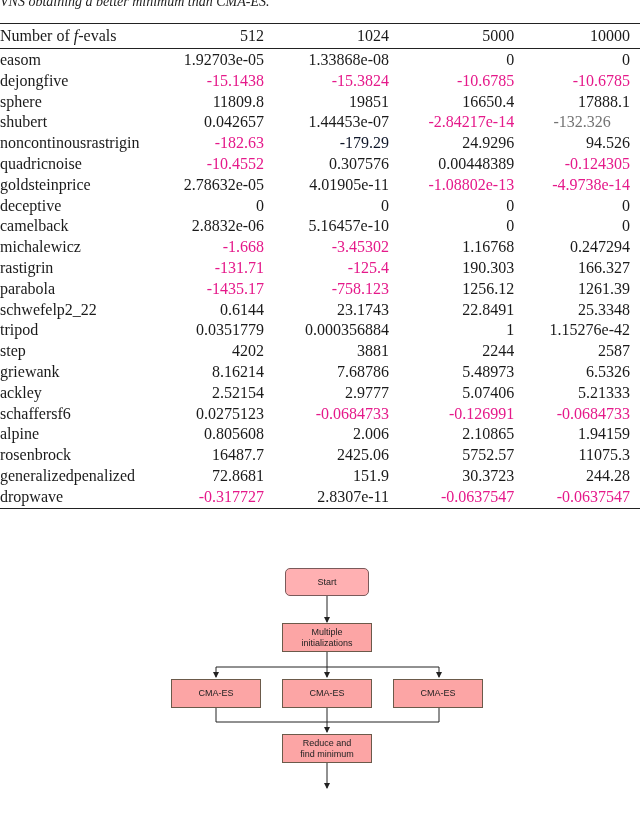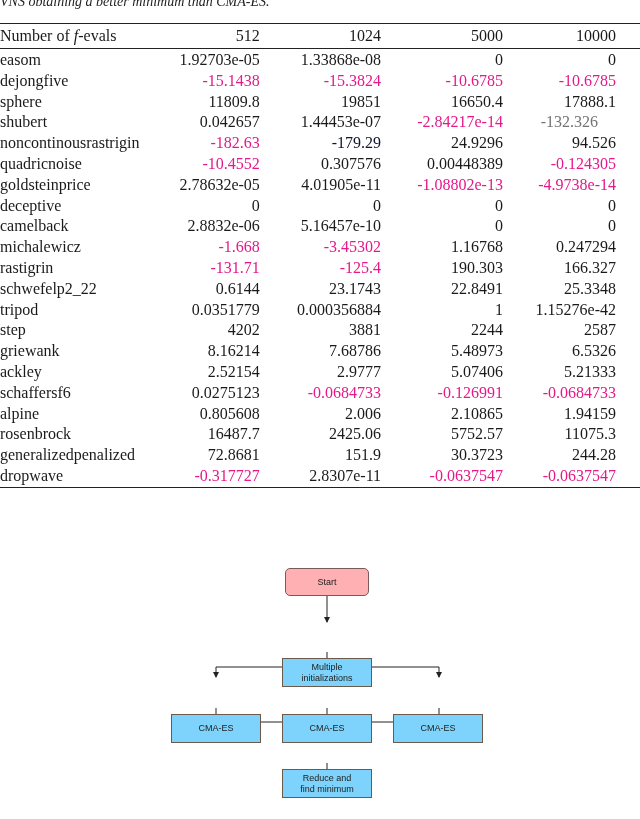--- a/index.html
+++ b/index.html
@@ -12,31 +12,31 @@
   .rule-mid { border-top: 0.9px solid #222; }
   .rule-bot { border-top: 1.6px solid #222; }
   table { border-collapse: collapse; width: 640px; font-family: "Liberation Serif", serif; font-size: 16px; }
   td, th { padding: 0 10px 0 10px; height: 20.8px; line-height: 20.8px; white-space: nowrap; font-weight: normal; }
   th { height: 24px; line-height: 24px; }
   td.name, th.name { text-align: left; padding-left: 0; margin-left: 12px; }
   td.num, th.num { text-align: right; }
   td.c1, th.c1 { width: 108px; }
   td.c2, th.c2 { width: 108px; }
   td.c3, th.c3 { width: 108px; }
-  td.c4, th.c4 { width: 98px; padding-right: 24px; }
+  td.c4, th.c4 { width: 98px; padding-right: 10px; }
   .neg { color: #e5198a; }
   tbody tr:first-child td { padding-top: 1px; }
 
   
   .flow { position: absolute; left: 0; top: 560px; width: 640px; height: 259px; }
   .node { position: absolute; display: flex; align-items: center; justify-content: center; text-align: center;
           font-family: Liberation Sans, sans-serif; font-size: 9px; line-height: 11px; color: #222;
           box-sizing: border-box; border: 1px solid #6b5a4a; }
   .terminal { background: #ffb0b2; border-radius: 5px; border-color: #7a5a5a; }
-  .process { background: #7dd3fc; margin-top: 35px; }
+  .process { background: #fca5a5; }
   svg.edges { position: absolute; left: 0; top: 0; }
 </style>
 </head>
 <body>
 
 <div class="caption">VNS obtaining a better minimum than CMA-ES.</div>
 
 <div class="tbl-wrap">
   <div class="rule-top"></div>
   <table>
@@ -124,20 +124,27 @@
           <td class="num c2 neg" style="color: rgb(229, 25, 138);">-3.45302</td>
           <td class="num c3">1.16768</td>
           <td class="num c4">0.247294</td>
         </tr>
         <tr>
           <td class="name">rastigrin</td>
           <td class="num c1 neg" style="color: rgb(229, 25, 138);">-131.71</td>
           <td class="num c2 neg" style="color: rgb(229, 25, 138);">-125.4</td>
           <td class="num c3">190.303</td>
           <td class="num c4">166.327</td>
+        </tr>
+        <tr>
+          <td class="name">parabola</td>
+          <td class="num c1 neg" style="color: rgb(229, 25, 138);">-1435.17</td>
+          <td class="num c2 neg" style="color: rgb(229, 25, 138);">-758.123</td>
+          <td class="num c3">1256.12</td>
+          <td class="num c4">1261.39</td>
         </tr>
         <tr>
           <td class="name">schwefelp2_22</td>
           <td class="num c1">0.6144</td>
           <td class="num c2">23.1743</td>
           <td class="num c3">22.8491</td>
           <td class="num c4">25.3348</td>
         </tr>
         <tr>
           <td class="name">tripod</td>

